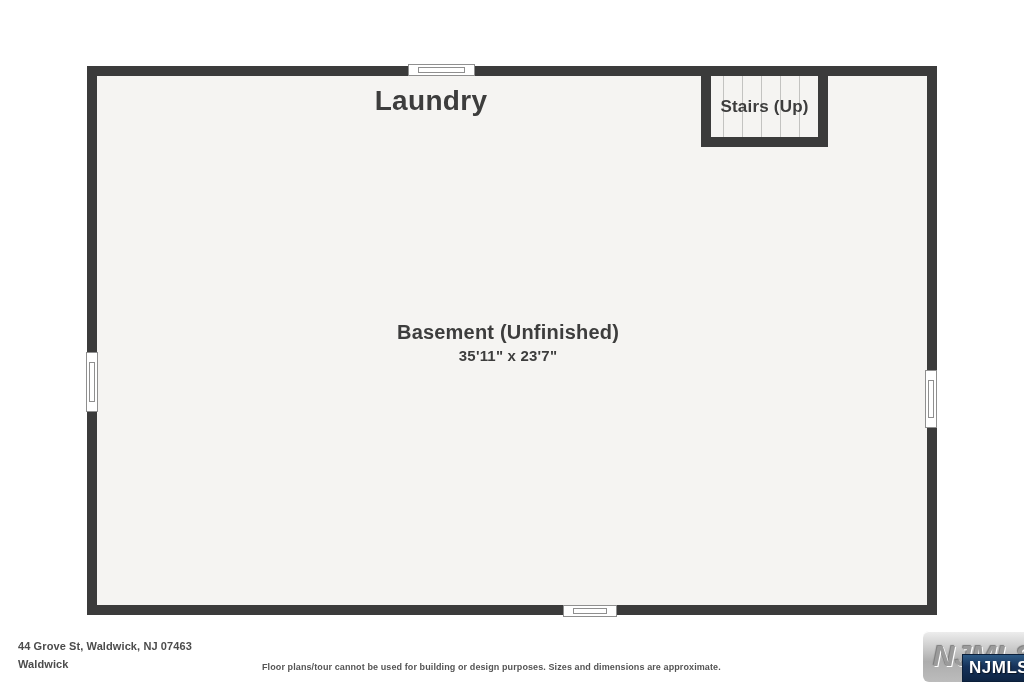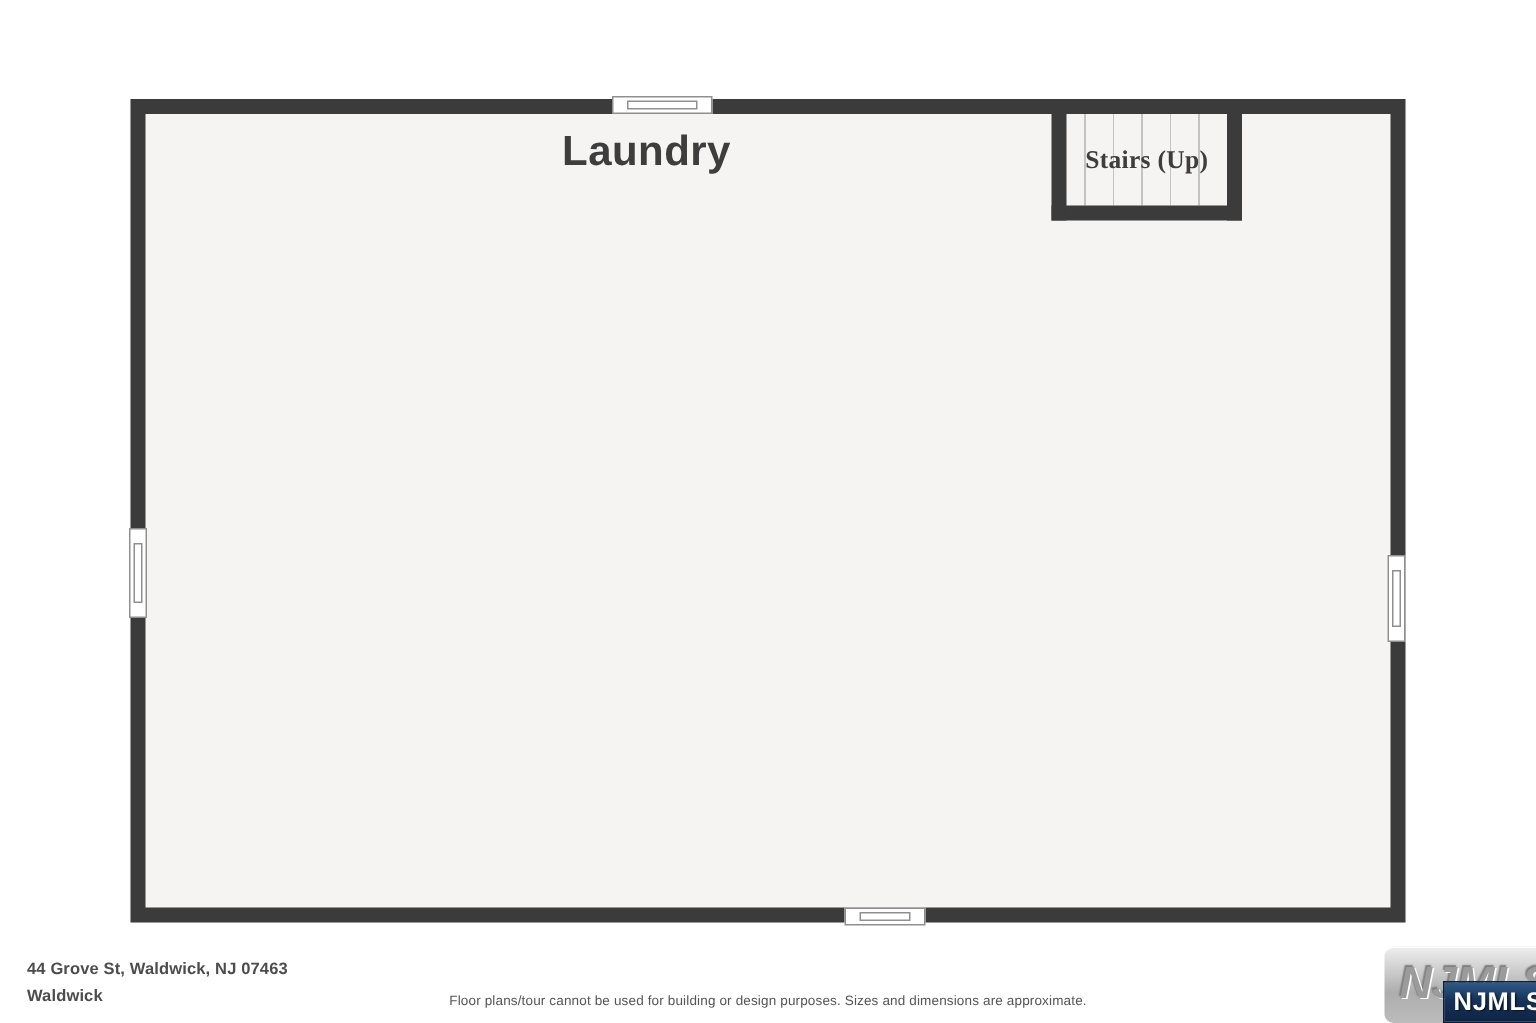--- a/index.html
+++ b/index.html
@@ -14,21 +14,21 @@
     border: 10px solid #3b3b3b; background: #f5f4f2;
   }
 
   
   .stairs-room {
     position: absolute; left: 701px; top: 76px; width: 127px; height: 71px;
     border-left: 10px solid #3b3b3b; border-right: 10px solid #3b3b3b; border-bottom: 10px solid #3b3b3b;
     background:
       repeating-linear-gradient(90deg, transparent 0px, transparent 12px, #c3c3c1 12px, #c3c3c1 13px, transparent 13px, transparent 19px),
       #f5f4f2;
-    display: flex; align-items: center; justify-content: center; font-family: Liberation Serif, serif;
+    display: flex; align-items: center; justify-content: center;
   }
   .stairs-label {
     font-size: 17px; font-weight: bold; color: #3d3d3d; letter-spacing: 0.2px;
     background: transparent; white-space: nowrap; padding: 0 2px;
   }
 
   
   .laundry-label {
     position: absolute; left: 331px; top: 85px; width: 200px; text-align: center;
     font-size: 28px; font-weight: bold; color: #3d3d3d; letter-spacing: 0.3px;
@@ -50,22 +50,22 @@
   
   .footer-address {
     position: absolute; left: 18px; top: 640px;
     font-size: 11px; font-weight: bold; color: #4c4c4c; letter-spacing: 0.1px;
   }
   .footer-floor {
     position: absolute; left: 18px; top: 658px;
     font-size: 11px; font-weight: bold; color: #4c4c4c; letter-spacing: 0.1px;
   }
   .footer-disclaimer {
-    position: absolute; left: 262px; top: 662px; width: 500px; text-align: center;
-    font-size: 9px; font-weight: normal; color: #555555; letter-spacing: 0.1px;
+    position: absolute; left: 262px; top: 662px; width: 500px; 
+    font-size: 9px; font-weight: bold; color: #555555; letter-spacing: 0.1px;
   }
 
   
   .logo-plate {
     position: absolute; left: 923px; top: 631px; width: 120px; height: 51px;
     border-radius: 6px 0 0 6px;
     background: linear-gradient(180deg, #efefef 0%, #c9c9c9 35%, #adadad 60%, #bcbcbc 100%);
     box-shadow: inset 0 1px 0 #ffffff;
     overflow: hidden;
   }
@@ -106,20 +106,24 @@
   </div>
   <div class="window vertical window-left">
     <div class="glass"></div>
   </div>
   <div class="window vertical window-right">
     <div class="glass"></div>
   </div>
 
   <div class="laundry-label">Laundry</div>
 
+  <div class="basement-block">
+    <div class="basement-name">Basement (Unfinished)</div>
+    <div class="basement-dims">35'11" x 23'7"</div>
+  </div>
 
   <div class="footer-address">44 Grove St, Waldwick, NJ 07463</div>
   <div class="footer-floor">Waldwick</div>
   <div class="footer-disclaimer">Floor plans/tour cannot be used for building or design purposes. Sizes and dimensions are approximate.</div>
 
   <div class="logo-plate">
     <span class="logo-plate-text">NJMLS</span>
   </div>
   <div class="logo-badge">
     <span class="logo-badge-text">NJMLS</span>

